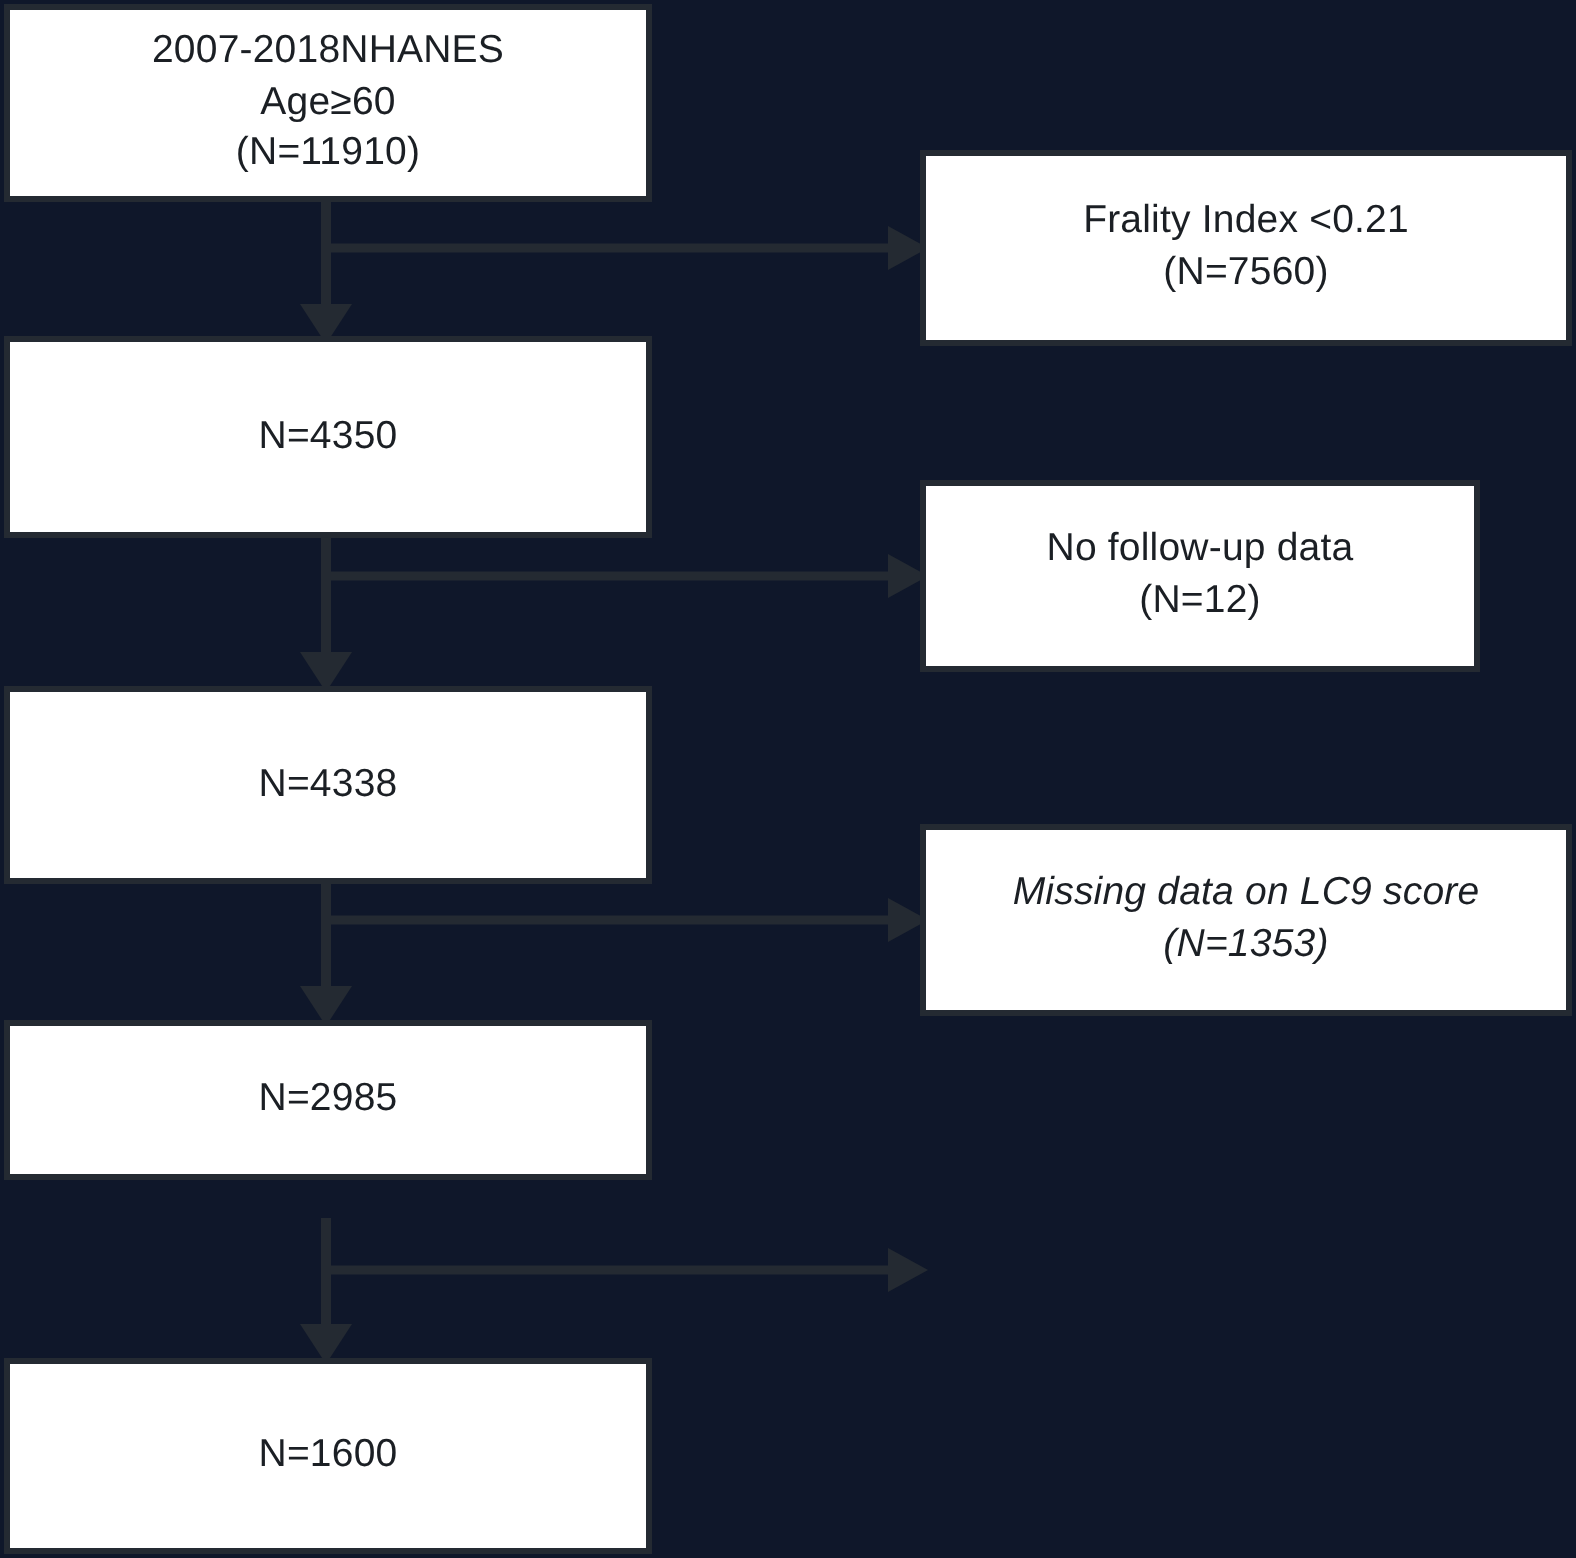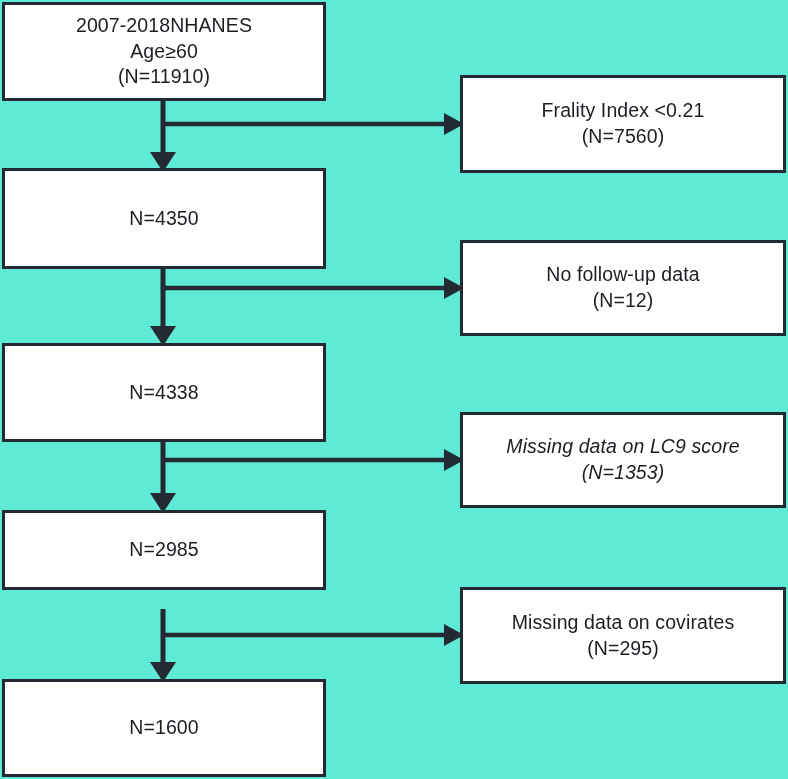--- a/index.html
+++ b/index.html
@@ -8,21 +8,21 @@
     background: #ffffff;
   }
   body {
     font-family: "Liberation Sans", "DejaVu Sans", sans-serif;
     -webkit-font-smoothing: antialiased;
   }
   #flowchart {
     position: relative;
     width: 788px;
     height: 779px;
-    background: #5eead4;
+    background: #0f172a;
     overflow: hidden;
   }
   .node {
     position: absolute;
     box-sizing: border-box;
     border: 3px solid #242a32;
     background: #ffffff;
     display: flex;
     align-items: center;
     justify-content: center;
@@ -109,28 +109,24 @@
 
   <div class="node primary" style="left:2px; top:679px; width:324px; height:98px;">
     <div class="node-text">N=1600</div>
   </div>
 
   <div class="node exclusion" style="left:460px; top:75px; width:326px; height:98px;">
     <div class="node-text">Frality Index &lt;0.21
 (N=7560)</div>
   </div>
 
-  <div class="node exclusion" style="left:460px; top:240px; width:326px; height:96px;">
+  <div class="node exclusion" style="left:460px; top:240px; width:280px; height:96px;">
     <div class="node-text">No follow-up data
 (N=12)</div>
   </div>
 
   <div class="node exclusion" style="left:460px; top:412px; width:326px; height:96px;font-style:italic;">
     <div class="node-text">Missing data on LC9 score
 (N=1353)</div>
   </div>
 
-  <div class="node exclusion" style="left:460px; top:587px; width:326px; height:97px;">
-    <div class="node-text">Missing data on covirates
-(N=295)</div>
-  </div>
 
 </div>
 
 </body></html>

